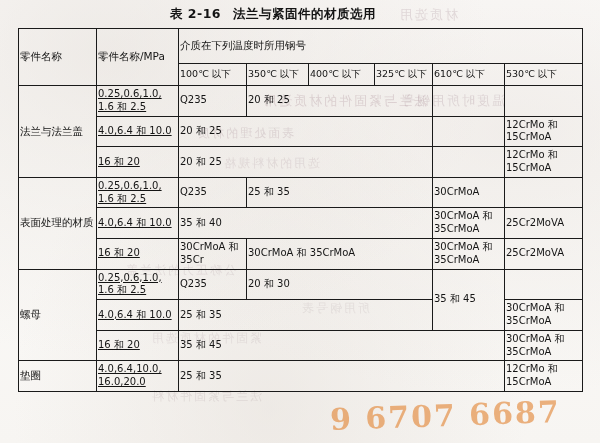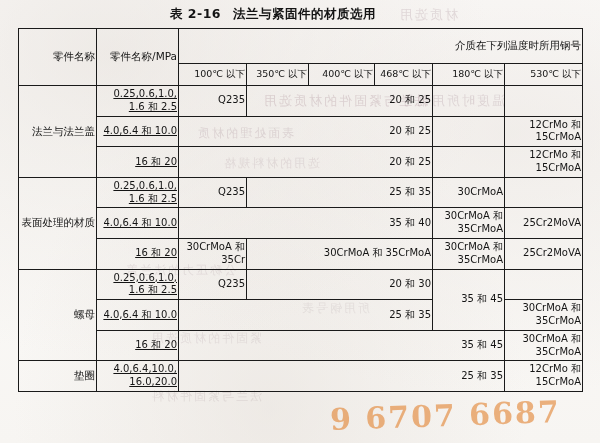--- a/index.html
+++ b/index.html
@@ -79,21 +79,21 @@
     top: 28px;
     left: 18px;
     width: 564px;
     border-collapse: collapse;
     table-layout: fixed;
     font-size: 10px;
     background: transparent;
   }
   table.matrix td, table.matrix th {
     border: 1px solid #1a1a1a;
-    text-align: right;
+    text-align: left;
     vertical-align: middle;
     padding: 2px 1px;
     font-weight: normal;
     line-height: 1.28;
     color: #141414;
   }
   th.hdr {
     font-size: 10.5px;
     font-weight: bold;
     height: 30px;
@@ -159,22 +159,22 @@
   <tbody>
     <tr>
       <th class="hdr" rowspan="2">零件名称</th>
       <th class="hdr" rowspan="2">零件名称/MPa</th>
       <th class="hdr" colspan="6">介质在下列温度时所用钢号</th>
     </tr>
     <tr>
       <th class="sub">100℃ 以下</th>
       <th class="sub">350℃ 以下</th>
       <th class="sub">400℃ 以下</th>
-      <th class="sub">468℃ 以下</th>
-      <th class="sub">180℃ 以下</th>
+      <th class="sub">325℃ 以下</th>
+      <th class="sub">610℃ 以下</th>
       <th class="sub">530℃ 以下</th>
     </tr>
 
     <tr>
       <td class="rowhead" rowspan="3">法兰与法兰盖</td>
       <td class="press">0.25,0.6,1.0,
 1.6 和 2.5</td>
       <td class="cell">Q235</td>
       <td class="cell" colspan="3">20 和 25</td>
       <td class="cell"></td>

